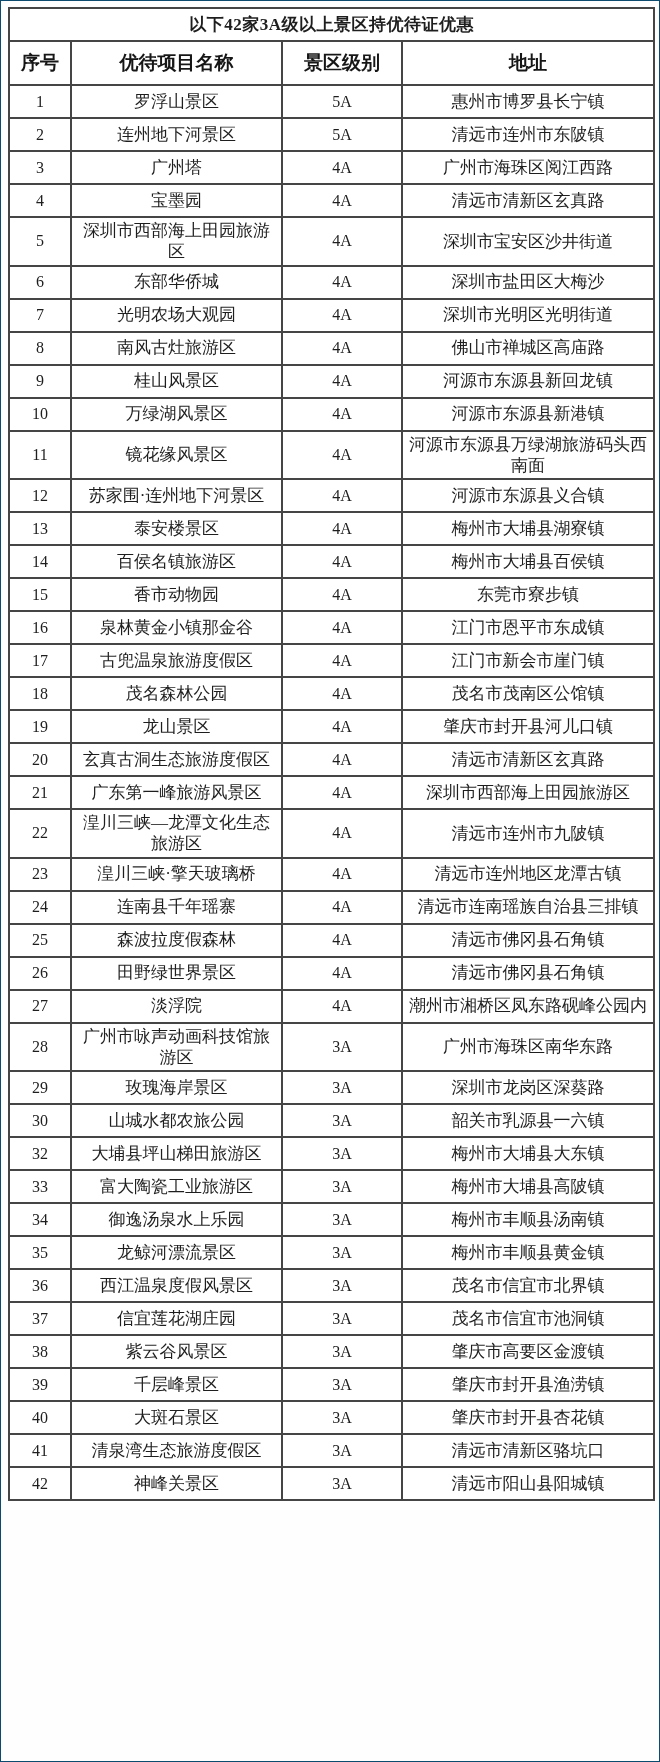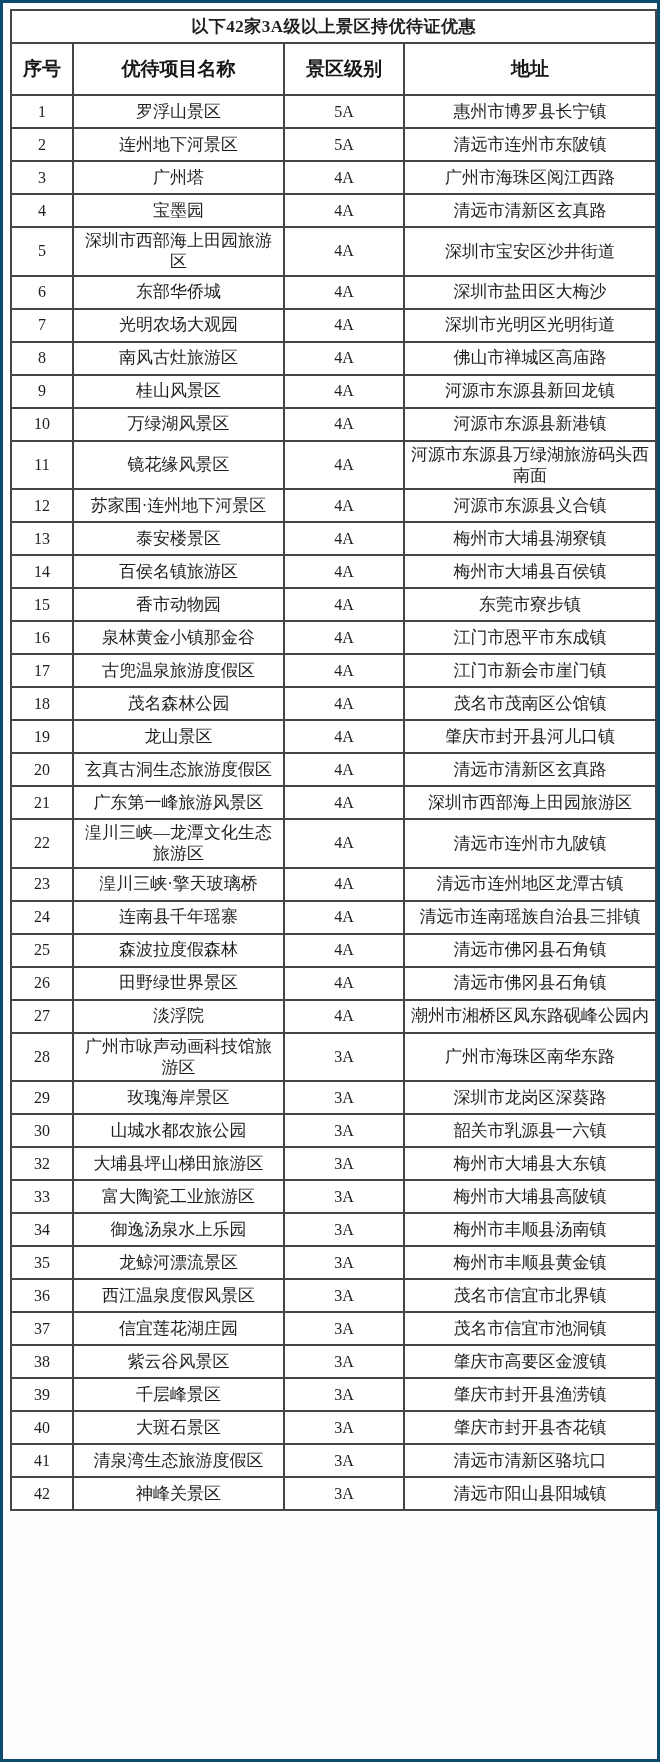--- a/index.html
+++ b/index.html
@@ -5,21 +5,21 @@
   html,body { margin:0; padding:0; background:#ffffff; }
   body {
     width:660px; height:1762px;
     font-family:"Liberation Serif","DejaVu Serif",serif;
     color:#1b1b1b;
     position:relative;
   }
   .page {
     box-sizing:border-box;
     width:660px; height:1762px;
-    border:3px solid #0c4a6e;
+    border:1px solid #0c4a6e;
     padding:6px 7px;
     background:#fefefe;
   }
   table.discount-table {
     border-collapse:collapse;
     table-layout:fixed;
     width:645px;
     background:#ffffff;
   }
   .discount-table col.c-no    { width:62px;  }
@@ -37,21 +37,21 @@
   .title-cell {
     font-size:29px;
     font-weight:700;
     height:42px;
     letter-spacing:0.5px;
     color:#111111;
   }
   .discount-table th {
     font-size:19px;
     font-weight:600;
-    height:52px;
+    height:44px;
     color:#161616;
   }
   .discount-table td {
     font-size:17px;
     height:33px;
     line-height:1.25;
     color:#1e1e1e;
   }
   .discount-table td.cell-no,
   .discount-table td.cell-level {

